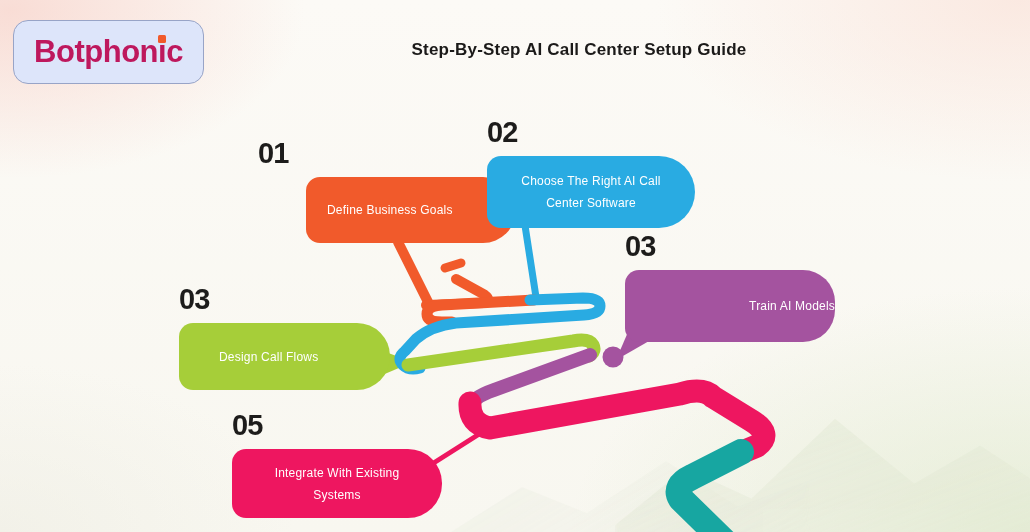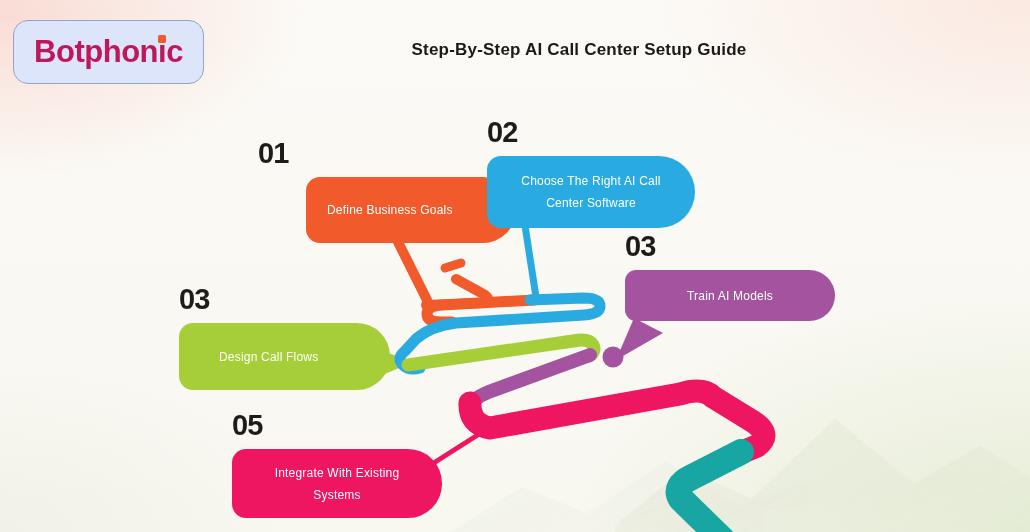--- a/index.html
+++ b/index.html
@@ -48,21 +48,21 @@
     display:flex;align-items:center;color:#fff;
     font-size:12px;font-weight:normal;line-height:22px;letter-spacing:.2px;
   }
   .s1{left:258px;top:139px;}
   .s1 .pill{width:210px;height:66px;border-radius:14px 33px 33px 14px;padding-left:21px;box-sizing:border-box;}
   .s2{left:487px;top:118px;}
   .s2 .pill{width:208px;height:72px;border-radius:14px 36px 36px 14px;justify-content:center;text-align:center;padding:0 16px;box-sizing:border-box;}
   .s3{left:179px;top:285px;}
   .s3 .pill{width:211px;height:67px;border-radius:14px 33px 33px 14px;padding-left:26px;box-sizing:border-box;}
   .s4{left:625px;top:232px;}
-  .s4 .pill{width:210px;height:51px;border-radius:14px 32px 32px 14px;justify-content:center;text-align:center;}
+  .s4 .pill{width:210px;height:72px;border-radius:14px 32px 32px 14px;justify-content:flex-end;text-align:center;}
   .s5{left:232px;top:411px;}
   .s5 .pill{width:210px;height:69px;border-radius:14px 34px 34px 14px;text-align:center;padding:0 30px;box-sizing:border-box;}
 </style>
 </head>
 <body>
 
 <div class="canvas">
 
   <div class="mountain m1"></div>
   <div class="mountain m2"></div>

